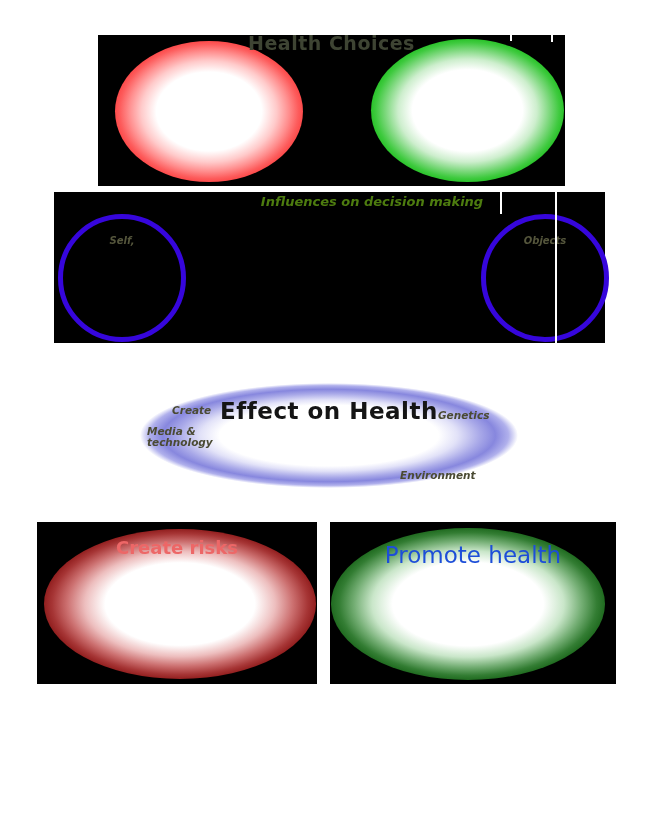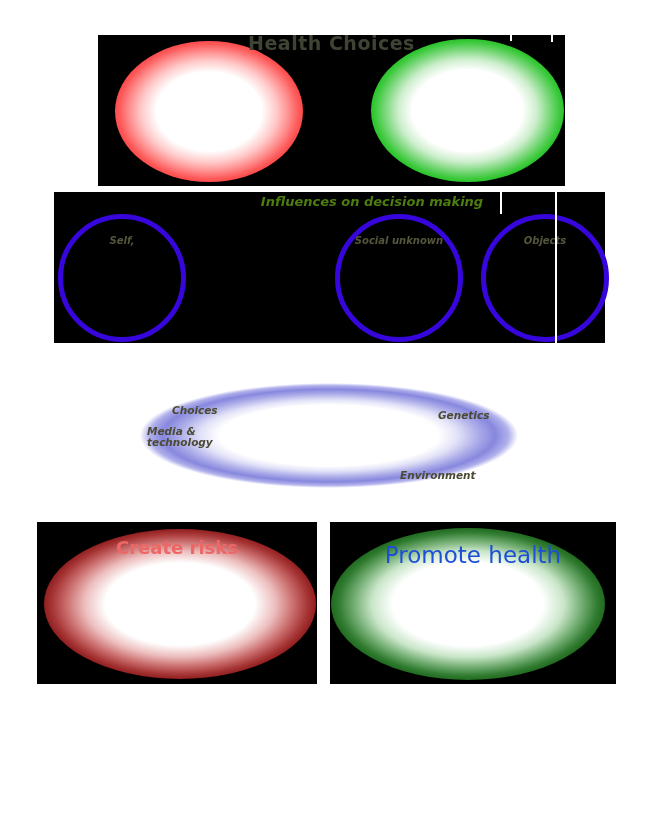--- a/index.html
+++ b/index.html
@@ -71,32 +71,30 @@
   <div class="abs hc-title">Health Choices</div>
   <div class="tick tick1"></div>
   <div class="tick tick2"></div>
 
   <div class="panel inf-panel"></div>
   <div class="abs inf-title">Influences on decision making</div>
 
   <div class="circle c1">
     <div class="circle-label">Self,</div>
   </div>
-  <div class="circle c3">
-    <div class="circle-label">Social unknown</div>
-  </div>
   <div class="circle c4">
     <div class="circle-label">Objects</div>
   </div>
 
   <div class="vline vline-short"></div>
   <div class="vline vline-long"></div>
 
   <div class="ellipse eff-ring"></div>
-  <div class="eff-label lbl-people">Choices</div>
+  <div class="abs eff-title">Effect on Health</div>
+  <div class="eff-label lbl-people">Create</div>
   <div class="eff-label lbl-media">Media &amp; technology</div>
   <div class="eff-label lbl-genetics">Genetics</div>
   <div class="eff-label lbl-environment">Environment</div>
 
   <div class="panel risk-panel"></div>
   <div class="ellipse risk-ellipse"></div>
   <div class="abs risk-title">Create risks</div>
 
   <div class="panel health-panel"></div>
   <div class="ellipse health-ellipse"></div>

